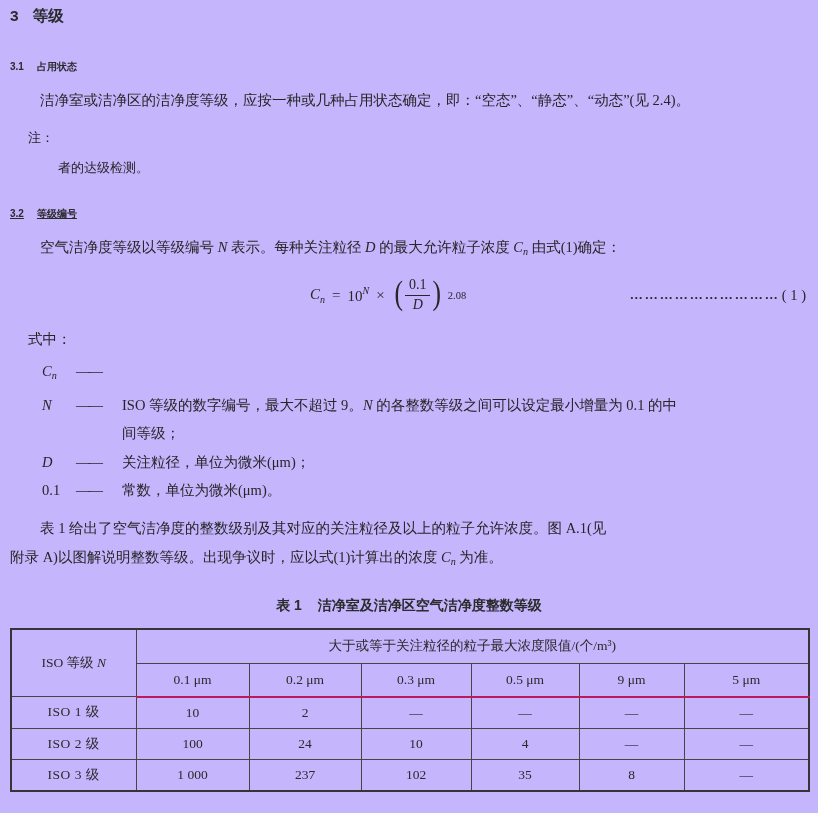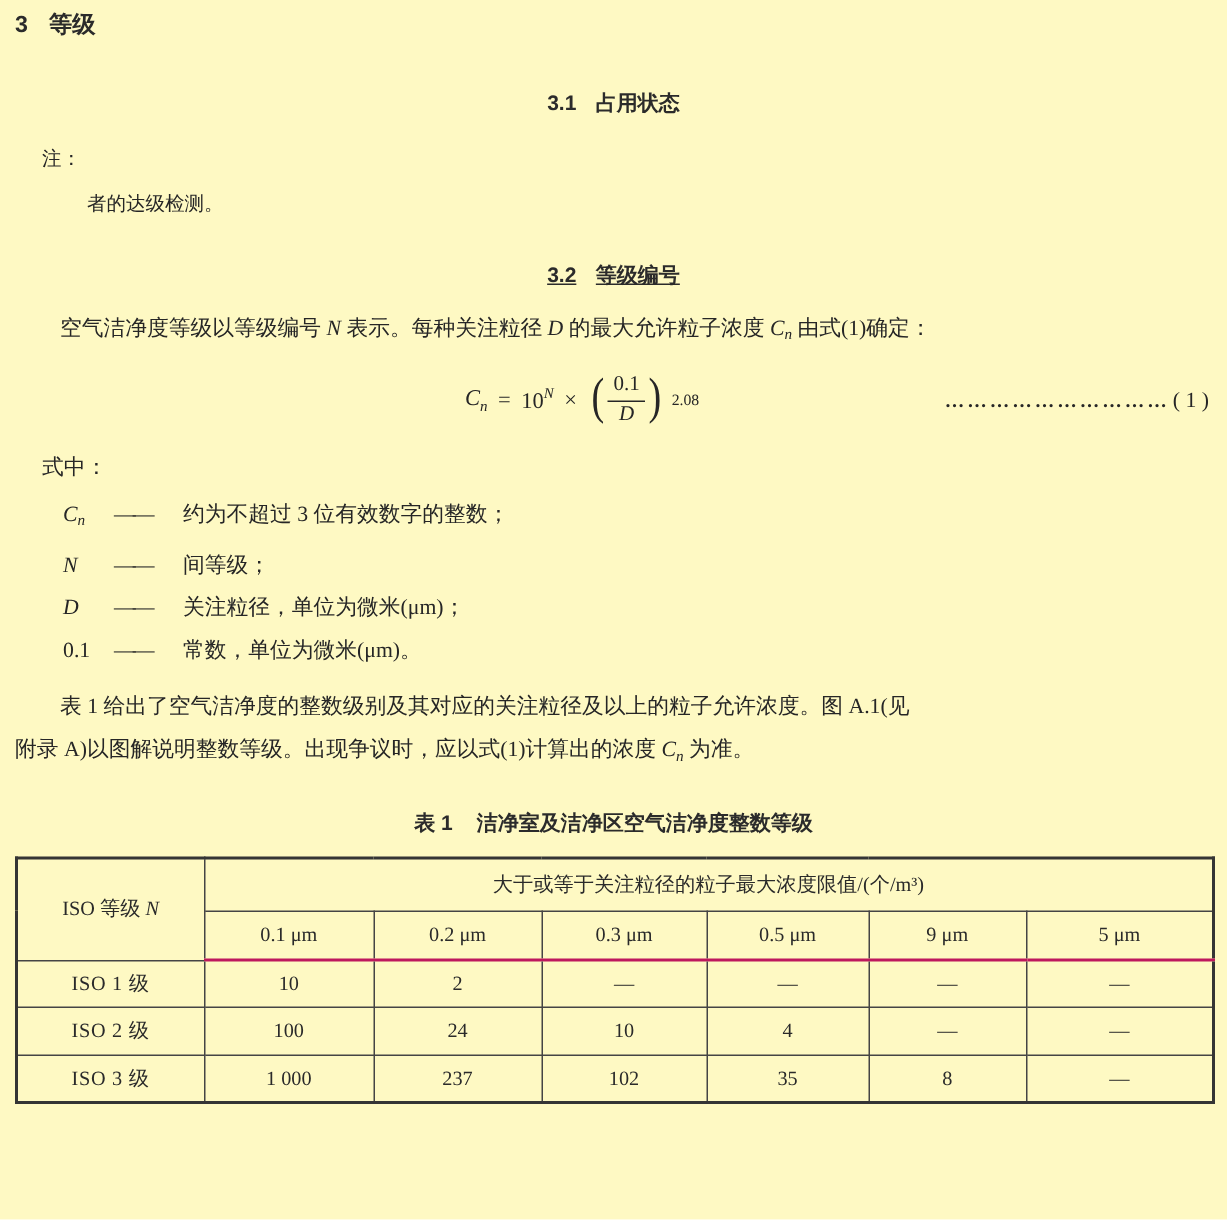--- a/index.html
+++ b/index.html
@@ -1,27 +1,27 @@
 <!DOCTYPE html>
 <html><head>
 <meta charset="utf-8">
 <style>
   * { margin:0; padding:0; box-sizing:border-box; }
   html,body { background:#ffffff; }
   .page {
     position:relative; width:818px; height:813px; overflow:hidden;
-    background:#fef9c3; color:#262626;
+    background:#c4b5fd; color:#262626;
     font-family:"Liberation Serif","DejaVu Serif",serif;
     font-size:14.5px;
   }
   .inner { padding:0 10px; }
   .h-sans { font-family:"Liberation Sans","DejaVu Sans",sans-serif; font-weight:700; color:#2b2b2b; }
   .h1 { padding-top:6px; font-size:15.5px; }
   .h1 .num { margin-right:14px; }
-  .h2 { font-size:14px;text-align:center; }
+  .h2 { font-size:10px; }
   .h2 .num { margin-right:13px; }
   .h2-31 { margin-top:33px; }
   .h2-32 { margin-top:24px;text-decoration:underline; }
   .para { line-height:20px; text-align:justify; }
   .para-31 { margin-top:16px; text-indent:30px; }
   .note { margin-top:13px; font-size:13px; line-height:30px; padding-left:18px; }
   .note-l1 { display:flex; }
   .note-label { flex:0 0 30px; }
   .note-l2 { padding-left:30px; }
   .para-32 { margin-top:16px; text-indent:30px; }
@@ -74,20 +74,21 @@
   <div class="inner">
 
     <div class="h1 h-sans">
       <span class="num">3</span><span>等级</span>
     </div>
 
     <div class="h2 h2-31 h-sans">
       <span class="num">3.1</span><span>占用状态</span>
     </div>
 
+    <div class="para para-31">洁净室或洁净区的洁净度等级，应按一种或几种占用状态确定，即：“空态”、“静态”、“动态”(见 2.4)。</div>
 
     <div class="note">
       <div class="note-l1">
         <span class="note-label">注：</span>
       </div>
       <div class="note-l2">者的达级检测。</div>
     </div>
 
     <div class="h2 h2-32 h-sans">
       <span class="num">3.2</span><span>等级编号</span>
@@ -114,27 +115,27 @@
       <span class="f-eqno">( 1 )</span>
     </div>
 
     <div class="where">式中：</div>
 
     <div class="defs">
       <div class="def">
         <span class="def-term"><span class="seg-i">C</span><span class="seg-i seg-sub">n</span></span>
         <span class="def-dash">——</span>
         <span class="def-body">
-          <div><span>约为不超过 3 位有效数字的整数；</span></div>
         </span>
       </div>
       <div class="def">
         <span class="def-term"><span class="seg-i">N</span></span>
         <span class="def-dash">——</span>
         <span class="def-body">
+          <div><span>ISO 等级的数字编号，最大不超过 9。</span><span class="seg-i">N</span><span> 的各整数等级之间可以设定最小增量为 0.1 的中</span></div>
           <div><span>间等级；</span></div>
         </span>
       </div>
       <div class="def">
         <span class="def-term"><span class="seg-i">D</span></span>
         <span class="def-dash">——</span>
         <span class="def-body"><span>关注粒径，单位为微米(μm)；</span></span>
       </div>
       <div class="def">
         <span class="def-term"><span>0.1</span></span>

